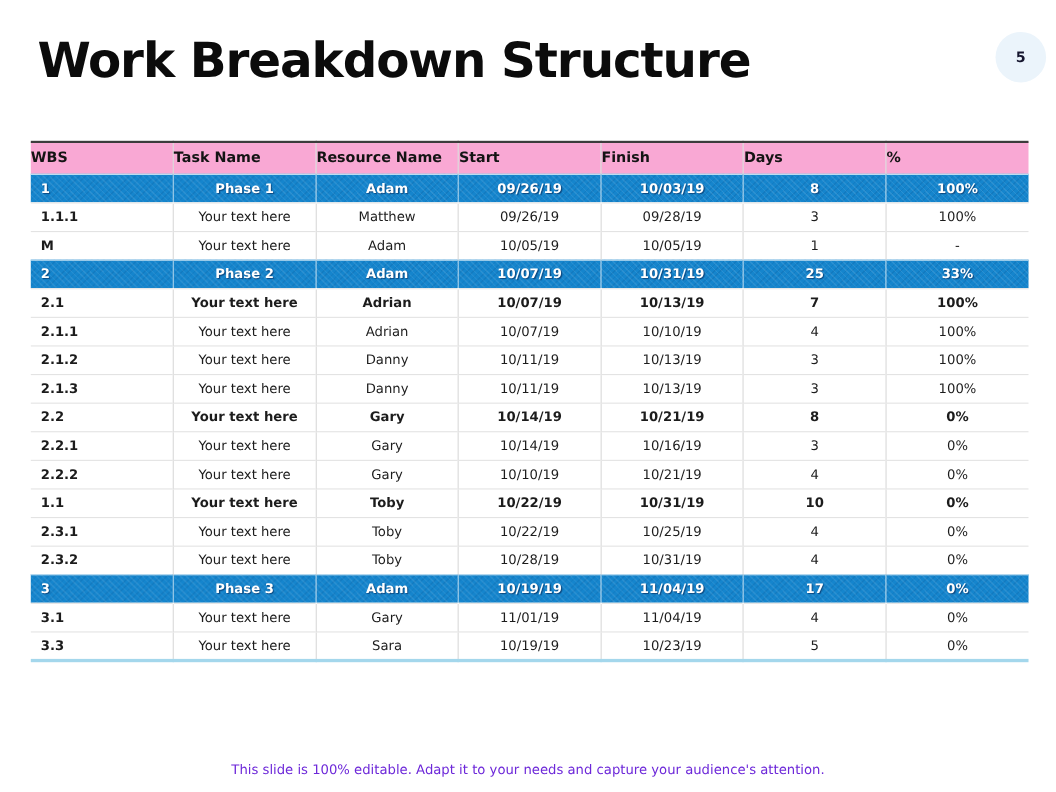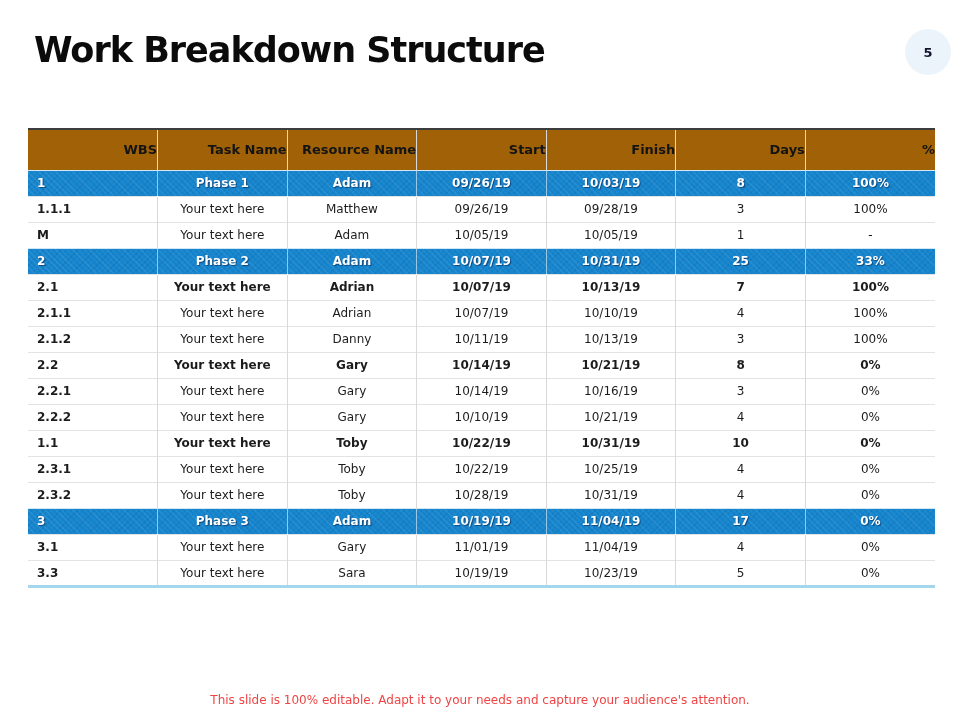--- a/index.html
+++ b/index.html
@@ -7,21 +7,21 @@
     width: 960px; height: 720px;
     background: #ffffff;
     font-family: "DejaVu Sans", "Liberation Sans", sans-serif;
     overflow: hidden;
     position: relative;
   }
   .slide { position: relative; width: 960px; height: 720px; background: #ffffff; }
 
   .slide-title {
     position: absolute; left: 34px; top: 30px;
-    font-size: 35px; font-weight: bold; color: #0b0b0b;
+    font-size: 44px; font-weight: bold; color: #0b0b0b;
     letter-spacing: -1px;
   }
 
   .page-badge {
     position: absolute; left: 905px; top: 29px;
     width: 46px; height: 46px; border-radius: 50%;
     background: #ebf4fb;
     display: flex; align-items: center; justify-content: center;
     font-size: 13px; font-weight: bold; color: #15152e;
   }
@@ -29,24 +29,24 @@
   .table-wrap { position: absolute; left: 28px; top: 128px; width: 907px; }
 
   table.wbs-table {
     width: 907px;
     border-collapse: collapse;
     table-layout: fixed;
     border-top: 2px solid #3c3c3c;
     border-bottom: 3px solid #a4d7ec;
   }
   .wbs-table th {
-    height: 41px;
+    height: 29px;
     font-size: 13px; font-weight: bold; color: #141414;
-    text-align: right; vertical-align: middle;
-    background: #a16207;
+    text-align: left; vertical-align: middle;
+    background: #f9a8d4;
   }
   .wbs-table td {
     height: 26px;
     font-size: 12px; color: #1c1c1c;
     text-align: center; vertical-align: middle;
     background: #ffffff;
   }
   .wbs-table th + th, .wbs-table td + td { border-left: 1px solid #d9d9d9; }
   .wbs-table tbody tr + tr td { border-top: 1px solid #e3e3e3; }
   .wbs-table tbody tr:first-child td { border-top: 1px solid #e3e3e3; }
@@ -62,21 +62,21 @@
       repeating-linear-gradient(-45deg, rgba(0,55,110,0.14) 0 1px, transparent 1px 4px);
     color: #ffffff; font-weight: bold;
     text-shadow: 1px 1px 1px rgba(5,45,95,0.7);
     border-left-color: rgba(255,255,255,0.55) !important;
     border-top-color: #cfe7f6 !important;
   }
 
   .footer-note {
     position: absolute; left: 0; bottom: 13px; width: 960px;
     text-align: center;
-    font-size: 12px; color: #ef4444;
+    font-size: 12px; color: #6d28d9;
   }
 </style>
 </head>
 <body>
 
 <div class="slide">
 
   <div class="slide-title">Work Breakdown Structure</div>
 
   <div class="page-badge">
@@ -153,20 +153,29 @@
   </tr>
           <tr class="normal">
     <td>2.1.2</td>
     <td>Your text here</td>
     <td>Danny</td>
     <td>10/11/19</td>
     <td>10/13/19</td>
     <td>3</td>
     <td>100%</td>
   </tr>
+          <tr class="normal">
+    <td>2.1.3</td>
+    <td>Your text here</td>
+    <td>Danny</td>
+    <td>10/11/19</td>
+    <td>10/13/19</td>
+    <td>3</td>
+    <td>100%</td>
+  </tr>
           <tr class="bold">
     <td>2.2</td>
     <td>Your text here</td>
     <td>Gary</td>
     <td>10/14/19</td>
     <td>10/21/19</td>
     <td>8</td>
     <td>0%</td>
   </tr>
           <tr class="normal">

